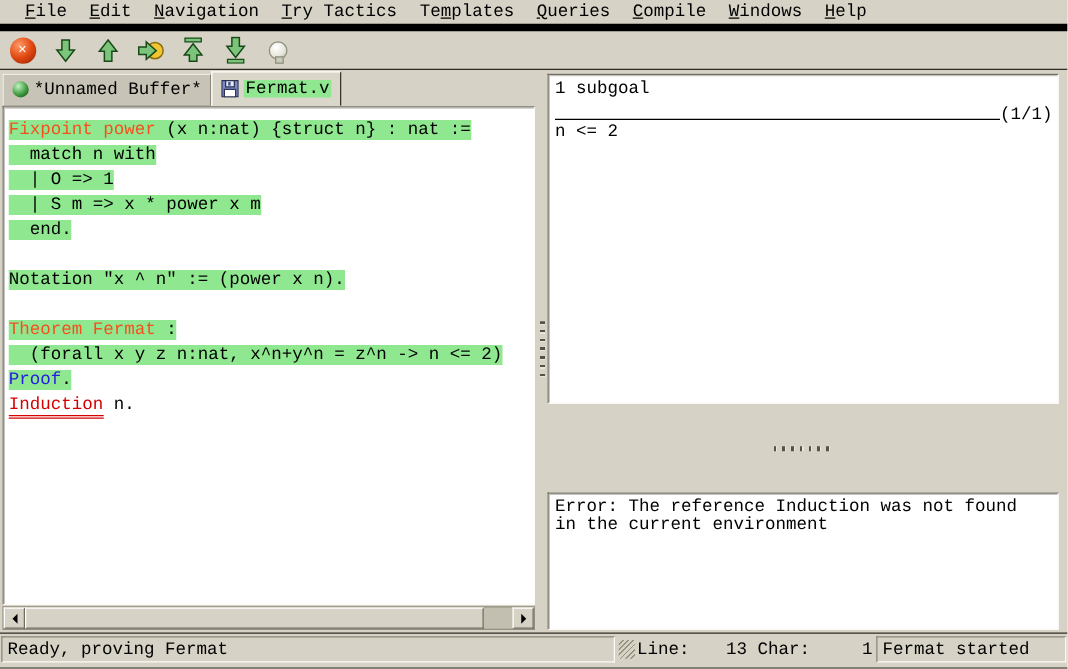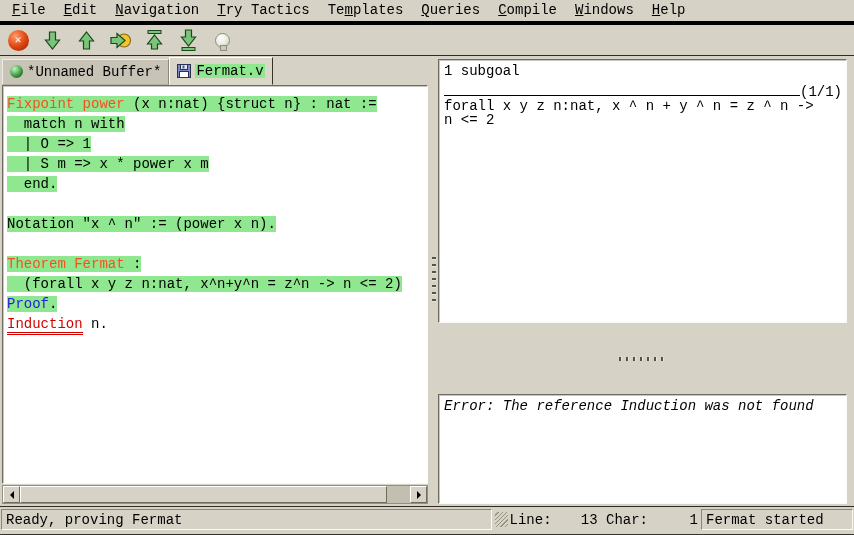--- a/index.html
+++ b/index.html
@@ -6,21 +6,21 @@
   body { width: 854px; height: 535px; overflow: hidden; }
   .window {
     width: 854px; height: 535px;
     display: flex; flex-direction: column;
     background: #d6d2c6;
     font-family: "Liberation Mono", monospace;
     font-size: 14px; line-height: 14px; color: #000;
     border-bottom: 1px solid #35332b;
   }
   
-  .menubar { height: 25px; display: flex; padding-left: 3px; border-bottom: 4px solid #000000; flex-shrink: 0; }
+  .menubar { height: 25px; display: flex; align-items: center; padding-left: 11px; border-bottom: 6px solid #000000; flex-shrink: 0; }
   .menu-item { padding: 3px 9px; cursor: default; white-space: pre; }
   
   .toolbar { height: 31px; display: flex; align-items: center; gap: 8px; padding-left: 5px; border-bottom: 1px solid #2e2c24; flex-shrink: 0; }
   .tool-btn { width: 26px; height: 26px; display: flex; align-items: center; justify-content: center; }
   .stop-ball { width: 21px; height: 21px; border-radius: 50%;
     background: radial-gradient(circle at 35% 30%, #ff9a66, #df4610 52%, #8a2300);
     color: #fff; font-weight: bold; font-size: 11px;
     display: flex; align-items: center; justify-content: center; }
   .bulb { position: relative; width: 15px; height: 15px; border-radius: 50%;
     background: radial-gradient(circle at 38% 30%, #ffffff, #e8e8de 55%, #b4b4a2);
@@ -64,21 +64,21 @@
   .grip-v { margin-top: 201px; width: 4px; height: 46px;
     background-image: repeating-linear-gradient(to bottom, #56524a 0 2px, #e8e6dd 2px 3px, transparent 3px 7px); }
   .h-splitter { height: 7px; display: flex; align-items: center; justify-content: center; flex-shrink: 0; }
   .grip-h { height: 4px; width: 48px;
     background-image: repeating-linear-gradient(to right, #56524a 0 2px, #e8e6dd 2px 3px, transparent 3px 7px); }
   
   .right-col { flex: 1; display: flex; flex-direction: column; padding: 3px 7px 2px 0; min-width: 0; gap: 32px; }
   .goal-panel { height: 264px; background: #fff; border: 1px solid; border-color: #6f6b5e #fbfaf4 #fbfaf4 #6f6b5e;
     box-shadow: inset 1px 1px 0 rgba(90,88,78,.35); padding: 4px 4px 0 5px; overflow: hidden; flex-shrink: 0; }
   .msg-panel { flex: 1; background: #fff; border: 1px solid; border-color: #6f6b5e #fbfaf4 #fbfaf4 #6f6b5e;
-    box-shadow: inset 1px 1px 0 rgba(90,88,78,.35); padding: 4px 4px 0 5px; overflow: hidden; font-style: italic; }
+    box-shadow: inset 1px 1px 0 rgba(90,88,78,.35); padding: 4px 4px 0 5px; overflow: hidden; }
   .goal-sep { display: flex; align-items: flex-end; margin-top: 7px; white-space: pre; }
   .goal-rule { flex: 1; border-bottom: 1px solid #000; margin-bottom: 3px; }
   .goal-line, .msg-line { height: 14px; white-space: pre; }
   
   .statusbar { height: 28px; border-top: 1px solid #2e2c24; display: flex; align-items: stretch; padding: 2px 1px 4px 1px; flex-shrink: 0; }
   .status-box { border: 1px solid; border-color: #8a8678 #fbfaf4 #fbfaf4 #8a8678; display: flex; align-items: center; padding: 0 4px; white-space: pre; }
   .status-left { flex: 1; margin-right: 1px; }
   .status-grip { width: 13px; height: 15px; align-self: center; margin: 0 2px;
     background: repeating-linear-gradient(135deg, #d6d2c6 0 2px, #97927f 2px 3px); }
   .linechar { display: flex; align-items: center; white-space: pre; }
@@ -192,29 +192,29 @@
     </div>
 
     <div class="right-col">
       <div class="goal-panel">
         <div class="goal-line">1 subgoal</div>
         <div class="goal-sep">
           <div class="goal-rule"></div>
           <span>(1/1)</span>
         </div>
         <div id="goal-statement">
-            <div class="goal-line">forall x y z n:nat, x ^ n + y ^ n = z ^ n -&gt;</div>
             <div class="goal-line">n &lt;= 2</div>
           </div>
       </div>
       <div class="h-splitter">
         <div class="grip-h"></div>
       </div>
       <div class="msg-panel" id="message-area">
           <div class="msg-line">Error: The reference Induction was not found</div>
+          <div class="msg-line">in the current environment</div>
         </div>
     </div>
   </div>
 
   <div class="statusbar">
     <div class="status-box status-left">
       <span>Ready, proving Fermat</span>
     </div>
     <div class="status-grip"></div>
     <div class="linechar">

